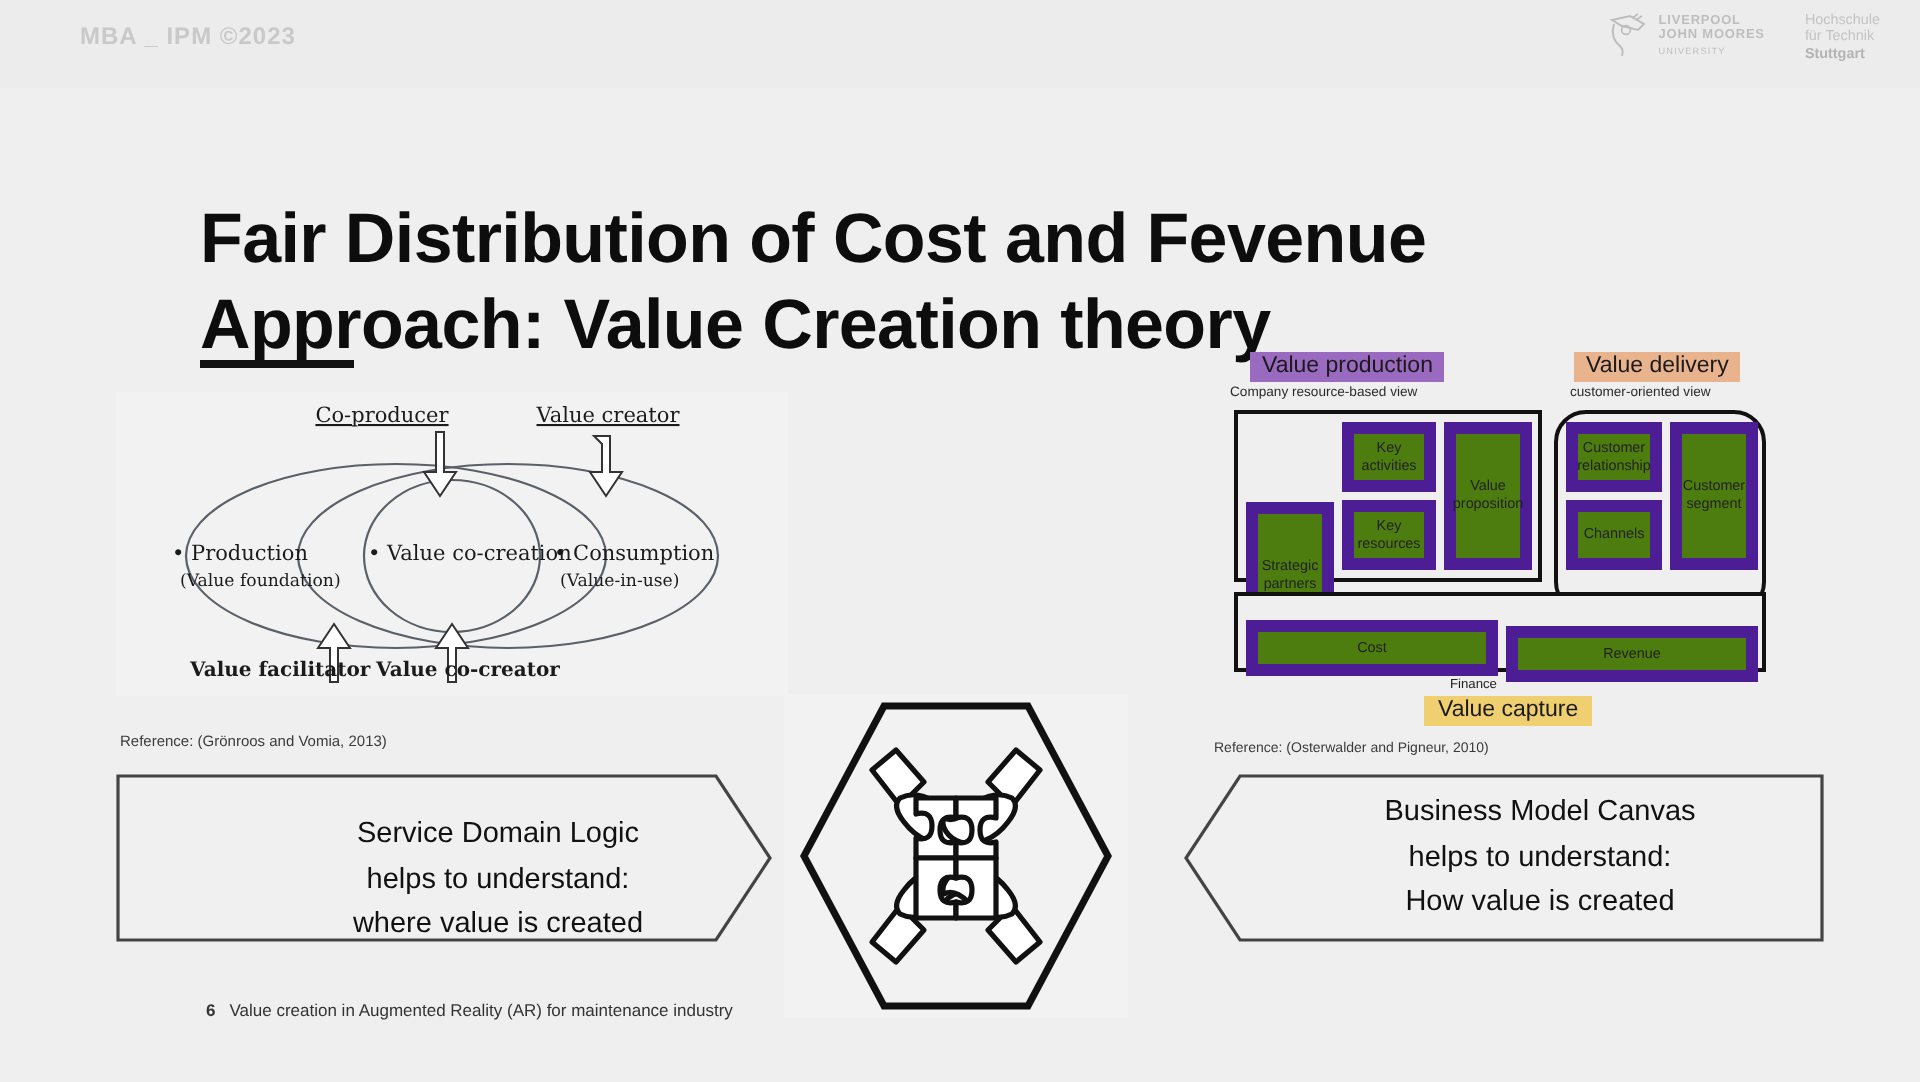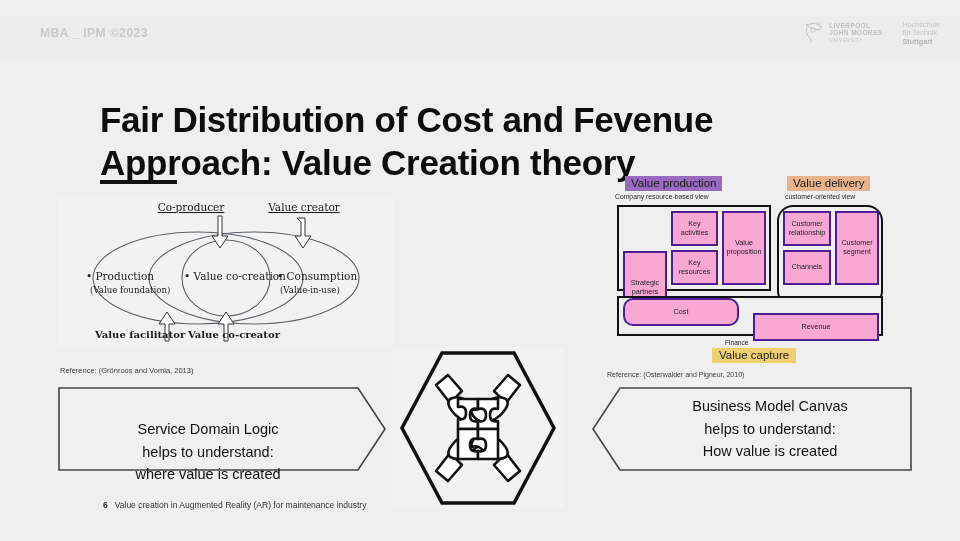--- a/index.html
+++ b/index.html
@@ -2,21 +2,21 @@
 <html><head>
 <meta charset="utf-8">
 <style>
   html,body{margin:0;padding:0;background:#fff;}
   body{font-family:"Liberation Sans",sans-serif;}
   #slide{
     position:relative;width:960px;height:541px;overflow:hidden;
     background:#efefef;
   }
   
-  #topbar{position:absolute;left:0;top:0;width:960px;height:44px;background:#ececec;margin-top:15px;}
+  #topbar{position:absolute;left:0;top:0;width:960px;height:44px;background:#ececec;}
   #brand{position:absolute;left:40px;top:11px;font-size:12px;font-weight:bold;
          color:#c9c9c9;letter-spacing:.5px;white-space:nowrap;}
   #logos{position:absolute;right:20px;top:6px;display:flex;align-items:flex-start;gap:20px;opacity:.30;}
   .ljmu{display:flex;align-items:center;gap:4px;}
   .ljmu-mark{width:22px;height:24px;}
   .ljmu-text{font-size:6.5px;line-height:7.4px;color:#555;letter-spacing:.4px;font-weight:bold;}
   .ljmu-text .u{font-size:4.6px;letter-spacing:.6px;font-weight:normal;}
   .hft{font-size:7.2px;line-height:8.4px;color:#666;}
   .hft b{color:#333;}
 
@@ -37,46 +37,46 @@
   #tag-deliv{left:180px;top:0;background:#e8b38d;}
   .tagsub{position:absolute;font-size:6.8px;color:#2b2b2b;white-space:nowrap;}
   #sub-prod{left:8px;top:17px;}
   #sub-deliv{left:178px;top:17px;}
 
   .grp{position:absolute;border:2.5px solid #111;background:#efefef;box-sizing:border-box;}
   #grp-left{left:10px;top:29px;width:154px;height:86px;}
   #grp-right{left:170px;top:29px;width:106px;height:102px;border-radius:16px;}
   #grp-fin{left:10px;top:120px;width:266px;height:40px;}
 
-  .cell{position:absolute;border:2px solid #4c1d95;background:#f9a8d4;box-sizing:border-box;
+  .cell{position:absolute;border:6px solid #4c1d95;background:#4d7c0f;box-sizing:border-box;
         display:flex;align-items:center;justify-content:center;text-align:center;
         font-size:7.2px;line-height:8.6px;color:#222;}
   
   #c-strategic{left:4px;top:4px;width:44px;height:74px;margin-top:40px;}
   #c-keyact{left:52px;top:4px;width:47px;height:35px;}
   #c-keyres{left:52px;top:43px;width:47px;height:35px;}
   #c-valueprop{left:103px;top:4px;width:44px;height:74px;}
   
   #c-custrel{left:4px;top:4px;width:48px;height:35px;}
   #c-channels{left:4px;top:43px;width:48px;height:35px;}
   #c-custseg{left:56px;top:4px;width:44px;height:74px;}
   
-  #c-cost{left:4px;top:0;width:116px;height:28px;border-radius:10px;}
+  #c-cost{left:4px;top:12px;width:126px;height:28px;}
   #c-revenue{left:134px;top:4px;width:126px;height:28px;margin-top:11px;}
 
   #lbl-finance{position:absolute;left:118px;top:163px;font-size:6.6px;color:#222;}
   #tag-capture{position:absolute;left:105px;top:172px;background:#efcf70;
     font-size:11.5px;color:#1a1a1a;padding:1px 7px 2px 7px;white-space:nowrap;}
   #bmc-ref{position:absolute;left:607px;top:371px;font-size:7px;color:#3b3b3b;}
 
   
   .chev{position:absolute;}
   .chev-text{position:absolute;font-size:14.5px;line-height:22.5px;color:#111;text-align:center;}
   #chev-left{left:58px;top:387px;}
-  #chev-left-text{left:58px;top:418px;width:300px;}
+  #chev-left-text{left:58px;top:406px;width:300px;padding-left:41px;}
   #chev-right{left:592px;top:387px;}
   #chev-right-text{left:620px;top:395px;width:300px;}
 
   
   #hex{position:absolute;left:392px;top:347px;width:172px;height:162px;background:#f2f2f2;}
 
   
   #footer{position:absolute;left:103px;top:500px;font-size:8.5px;color:#333;}
   #footer .num{font-weight:bold;margin-right:7px;}
 </style>

